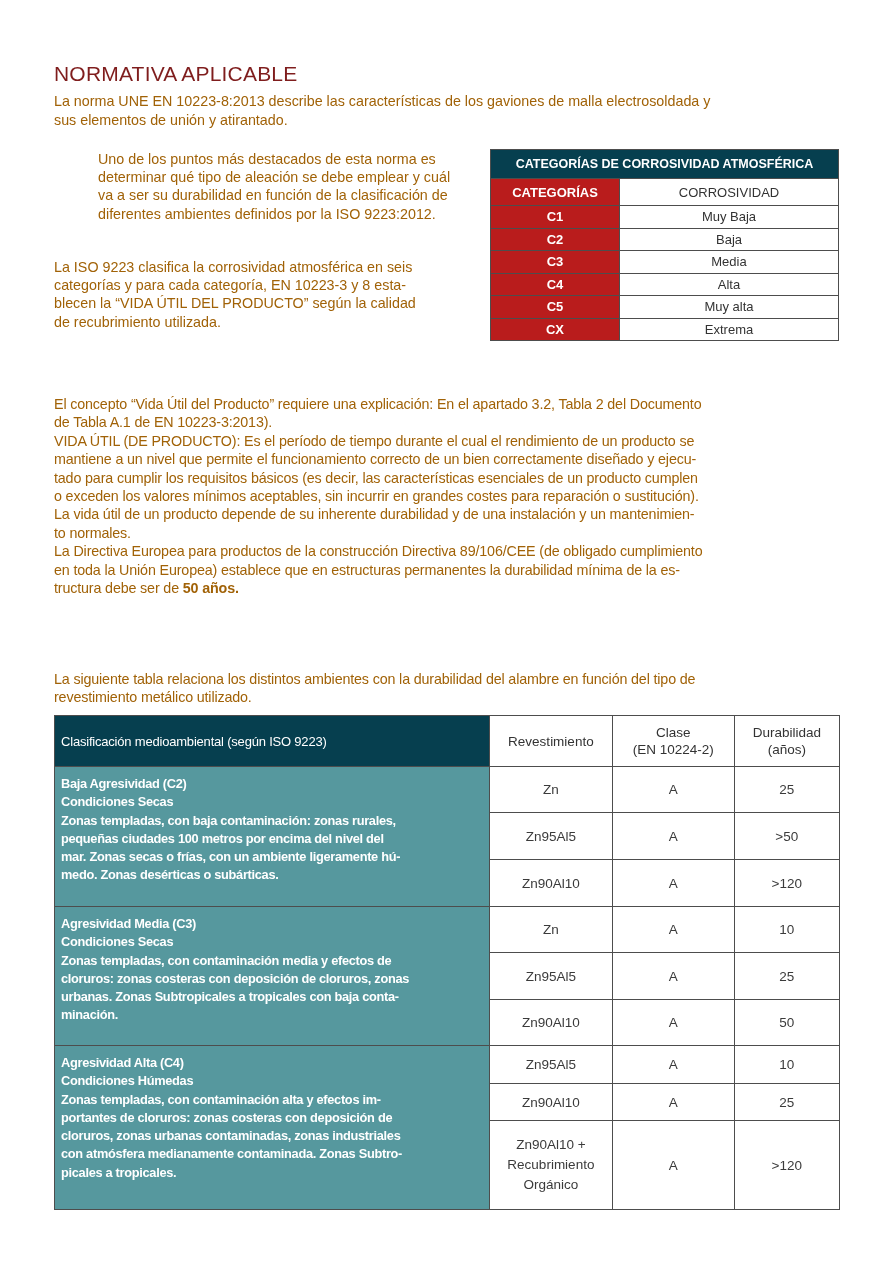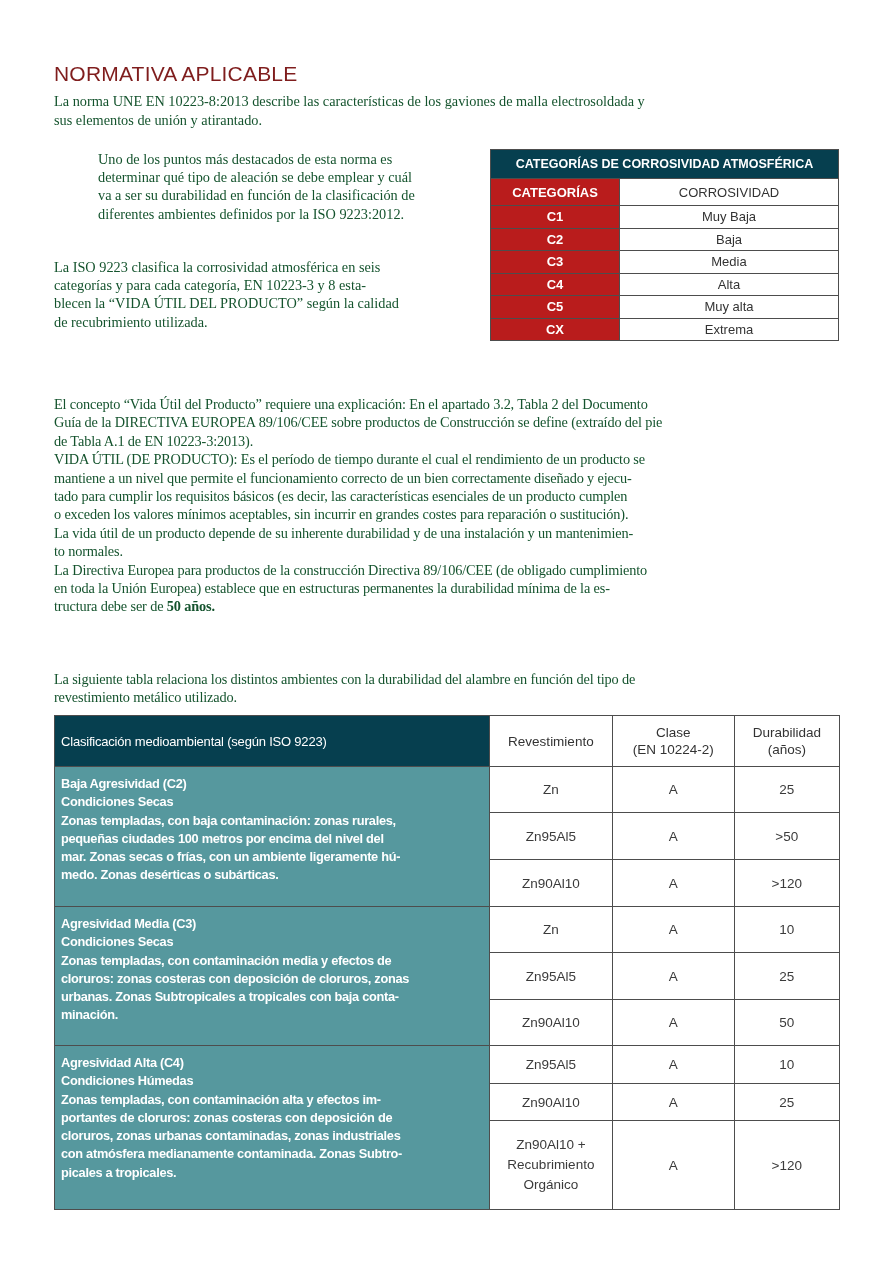--- a/index.html
+++ b/index.html
@@ -1,20 +1,20 @@
 <!DOCTYPE html>
 <html><head>
 <meta charset="utf-8">
 <style>
   html, body { margin:0; padding:0; background:#ffffff; }
   body { width:892px; height:1262px; position:relative; overflow:hidden;
          font-family:"Liberation Sans", sans-serif; color:#3a3a3a; }
   .abs { position:absolute; }
   .title { left:54px; top:62px; font-size:21px; font-weight:300; color:#7f1d1d; letter-spacing:0.2px; }
-  .p { font-size:14.3px; line-height:18.6px; color:#14532d;font-family:Liberation Serif, serif; }
+  .p { font-size:14.3px; line-height:18.6px; color:#a16207; }
   .intro { left:54px; top:92px; width:790px; }
   .leftcol { left:54px; top:150px; width:425px; line-height:18.2px;margin-left:44px; }
   .leftcol2 { left:54px; top:258px; width:425px; line-height:18.2px; }
   .body1 { left:54px; top:395px; width:790px; line-height:18.4px; letter-spacing:-0.15px; }
   .body2 { left:54px; top:670px; width:790px; line-height:18.4px; letter-spacing:-0.15px; }
   .body1 div, .body2 div { white-space:nowrap; }
 
   table { border-collapse:collapse; }
   .ctab { position:absolute; left:490px; top:149px; width:349px; font-size:13px; }
   .ctab td, .ctab th { border:1px solid #4d4d4d; text-align:center; padding:0; }
@@ -92,21 +92,20 @@
   </tr>
   <tr class="r">
     <td class="teal">CX</td>
     <td class="w">Extrema</td>
   </tr>
 </tbody>
   </table>
 
 <div class="abs p body1">
   <div>El concepto “Vida Útil del Producto” requiere una explicación: En el apartado 3.2, Tabla 2 del Documento</div>
-  <div>Guía de la DIRECTIVA EUROPEA 89/106/CEE sobre productos de Construcción se define (extraído del pie</div>
   <div>de Tabla A.1 de EN 10223-3:2013).</div>
   <div>VIDA ÚTIL (DE PRODUCTO): Es el período de tiempo durante el cual el rendimiento de un producto se</div>
   <div>mantiene a un nivel que permite el funcionamiento correcto de un bien correctamente diseñado y ejecu-</div>
   <div>tado para cumplir los requisitos básicos (es decir, las características esenciales de un producto cumplen</div>
   <div>o exceden los valores mínimos aceptables, sin incurrir en grandes costes para reparación o sustitución).</div>
   <div>La vida útil de un producto depende de su inherente durabilidad y de una instalación y un mantenimien-</div>
   <div>to normales.</div>
   <div>La Directiva Europea para productos de la construcción Directiva 89/106/CEE (de obligado cumplimiento</div>
   <div>en toda la Unión Europea) establece que en estructuras permanentes la durabilidad mínima de la es-</div>
   <div><span>tructura debe ser de </span><b>50 años.</b></div>

